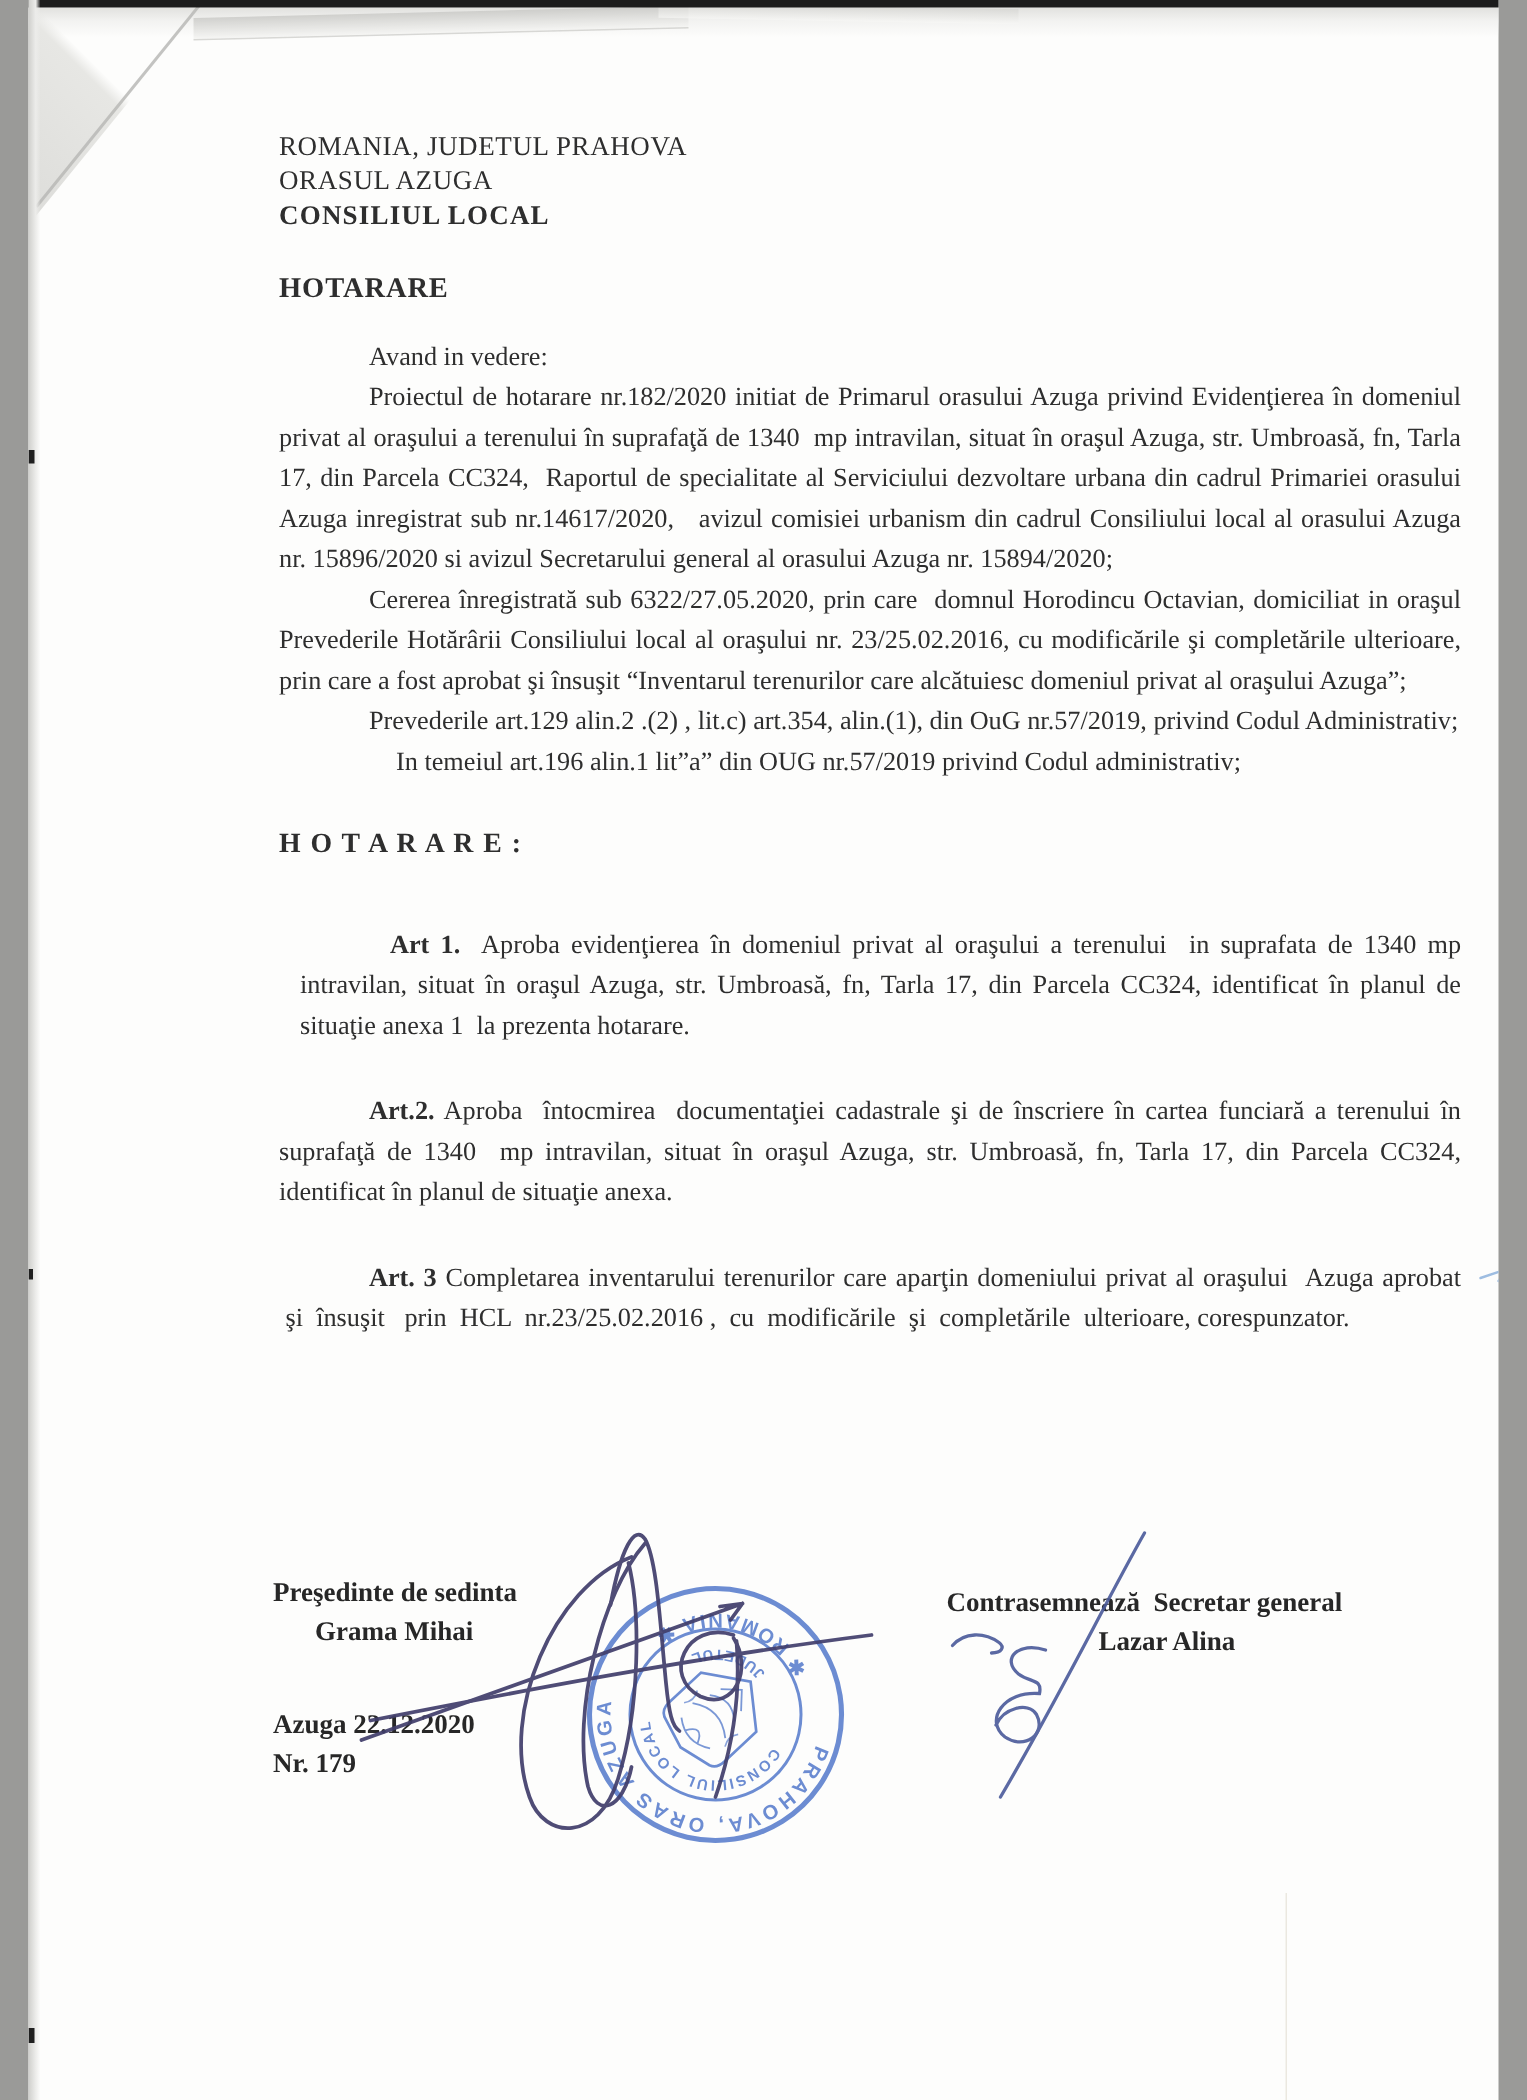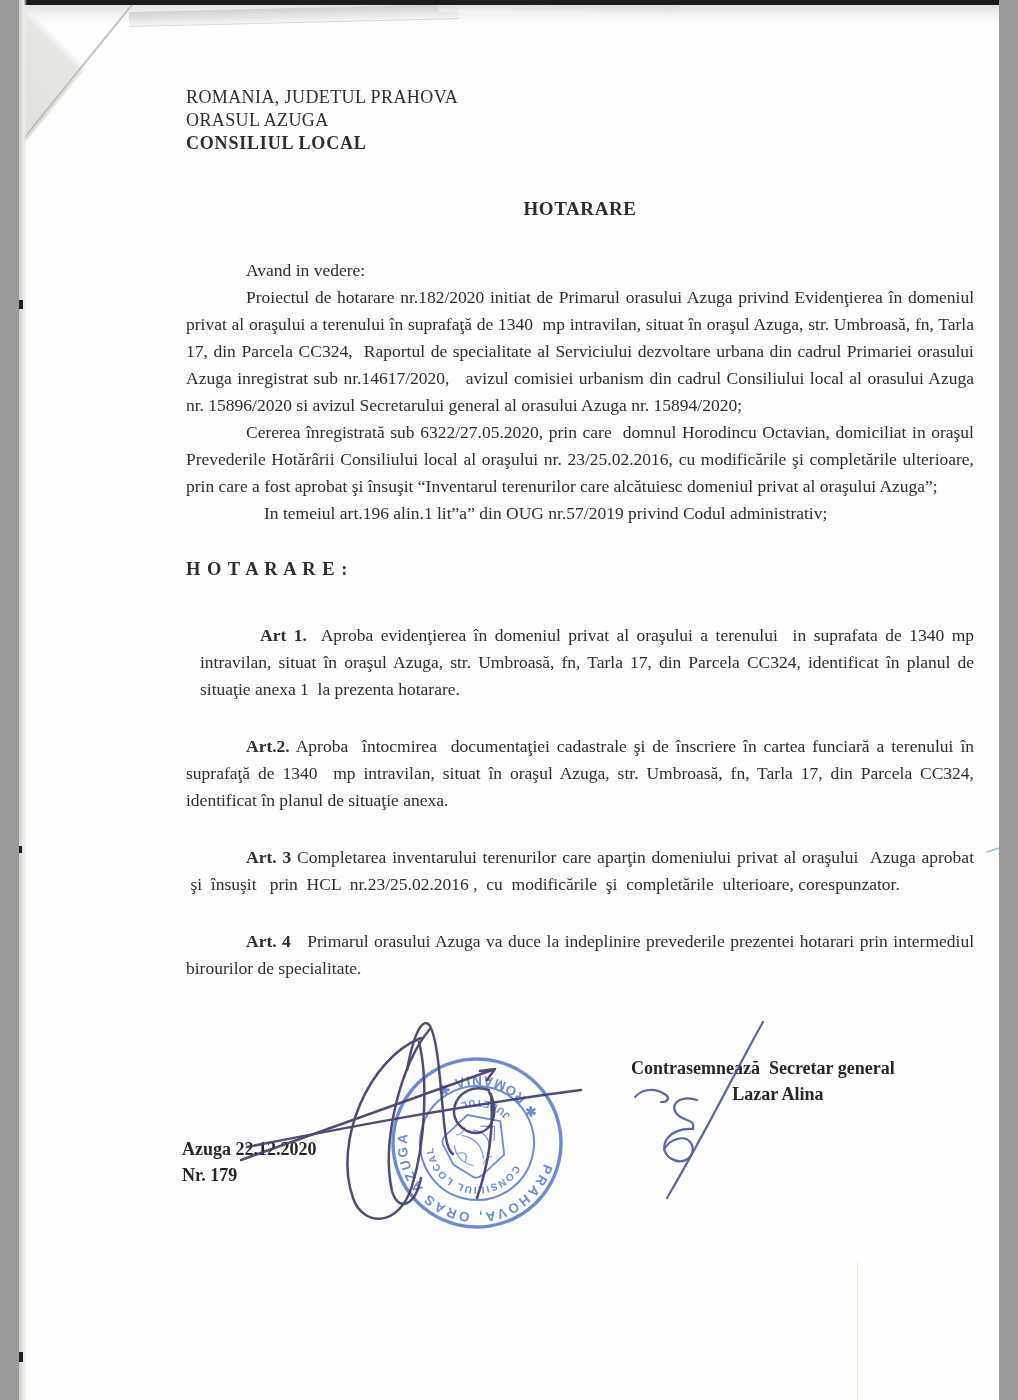--- a/index.html
+++ b/index.html
@@ -34,24 +34,24 @@
   .edge-mark.m1{left:0;top:300px;width:4px;height:9px;}
   .edge-mark.m2{left:0;top:846px;width:3px;height:7px;}
   .edge-mark.m3{left:0;top:1352px;width:4px;height:10px;}
   .blue-check-mark{position:absolute;left:966px;top:842px;width:34px;height:26px;opacity:.75;}
   .faint-right-line{position:absolute;left:838px;top:1262px;width:1px;height:138px;background:#e6e2d8;opacity:.8;}
 
   
   .content{position:absolute;left:167px;top:86px;width:788px;}
   .hdr-line{font-size:18px;line-height:23px;letter-spacing:.4px;}
   .hdr-line.bold{font-weight:bold;letter-spacing:.8px;}
-  .doc-title{text-align:center;font-weight:bold;font-size:19px;letter-spacing:.6px;margin-top:43px;}
+  .doc-title{font-weight:bold;font-size:19px;letter-spacing:.6px;margin-top:27px;}
   .doc-subtitle{margin-left:30px;font-size:17.5px;line-height:26px;margin-top:3px;}
   .doc-subtitle .l1{text-align:justify;text-align-last:justify;}
-  .preamble{margin-top:37px;}
+  .preamble{margin-top:20px;}
   .preamble p, .articles p{
     margin:0;text-align:justify;font-size:17.5px;line-height:27px;text-indent:60px;
   }
   .preamble .intro{text-align:left;}
   .preamble .indent-lg{text-indent:78px;}
   .preamble .concl{font-weight:bold;text-align:left;text-indent:38px;}
   .resolution-heading{text-align:left;font-weight:bold;font-size:18.5px;margin-top:32px;letter-spacing:1px;}
   .articles p{margin-top:30px;}
   .articles p:first-child{margin-top:42px;margin-left:14px;}
   .b{font-weight:bold;}
@@ -90,33 +90,37 @@
     <div class="hdr-line">ORASUL  AZUGA</div>
     <div class="hdr-line bold">CONSILIUL LOCAL</div>
 
     <div class="doc-title">HOTARARE</div>
 
 
     <div class="preamble">
       <p class="intro">Avand in vedere:</p>
       <p>Proiectul de hotarare nr.182/2020 initiat de Primarul orasului Azuga privind Evidenţierea în domeniul privat al oraşului a terenului în suprafaţă de 1340 &nbsp;mp intravilan, situat în oraşul Azuga, str. Umbroasă, fn, Tarla 17, din Parcela CC324, &nbsp;Raportul de specialitate al Serviciului dezvoltare urbana din cadrul Primariei orasului Azuga inregistrat sub nr.14617/2020, &nbsp;&nbsp;avizul comisiei urbanism din cadrul Consiliului local al orasului Azuga nr. 15896/2020 si avizul Secretarului general al orasului Azuga nr. 15894/2020;</p>
       <p>Cererea înregistrată sub 6322/27.05.2020, prin care &nbsp;domnul Horodincu Octavian, domiciliat in oraşul Prevederile Hotărârii Consiliului local al oraşului nr. 23/25.02.2016, cu modificările şi completările ulterioare, prin care a fost aprobat şi însuşit “Inventarul terenurilor care alcătuiesc domeniul privat al oraşului Azuga”;</p>
+      <p>Prevederile art.129 alin.2 .(2) , lit.c) art.354, alin.(1), din OuG nr.57/2019, privind Codul Administrativ;</p>
       <p class="indent-lg">In temeiul art.196 alin.1 lit”a” din OUG nr.57/2019 privind Codul administrativ;</p>
     </div>
 
     <div class="resolution-heading">H O T A R A R E :</div>
 
     <div class="articles">
       <p><span class="b">Art 1.</span><span>&nbsp; Aproba evidenţierea în domeniul privat al oraşului a terenului &nbsp;in suprafata de 1340 mp intravilan, situat în oraşul Azuga, str. Umbroasă, fn, Tarla 17, din Parcela CC324, identificat în planul de situaţie anexa 1 &nbsp;la prezenta hotarare.</span></p>
       <p><span class="b">Art.2.</span><span> Aproba &nbsp;întocmirea &nbsp;documentaţiei cadastrale şi de înscriere în cartea funciară a terenului în suprafaţă de 1340 &nbsp;mp intravilan, situat în oraşul Azuga, str. Umbroasă, fn, Tarla 17, din Parcela CC324, identificat în planul de situaţie anexa.</span></p>
       <p><span class="b">Art. 3</span><span> Completarea inventarului terenurilor care aparţin domeniului privat al oraşului &nbsp;Azuga aprobat &nbsp;şi &nbsp;însuşit &nbsp;&nbsp;prin &nbsp;HCL &nbsp;nr.23/25.02.2016 , &nbsp;cu &nbsp;modificările &nbsp;şi &nbsp;completările &nbsp;ulterioare, corespunzator.</span></p>
-      <p><span class="b">Art. 4</span><span> &nbsp;&nbsp;Primarul orasului Azuga va duce la indeplinire prevederile prezentei hotarari prin intermediul birourilor de specialitate.</span></p>
     </div>
   </div>
 
+  <div class="sig sig-left">
+    <div>Preşedinte de sedinta</div>
+    <div class="name">Grama Mihai</div>
+  </div>
   <div class="sig sig-date">
     <div>Azuga 22.12.2020</div>
     <div>Nr. 179</div>
   </div>
   <div class="sig sig-right">
     <div>Contrasemnează &nbsp;Secretar general</div>
     <div class="name">Lazar Alina</div>
   </div>
 
   <svg class="ink-overlay" viewBox="150 1000 868 340">

